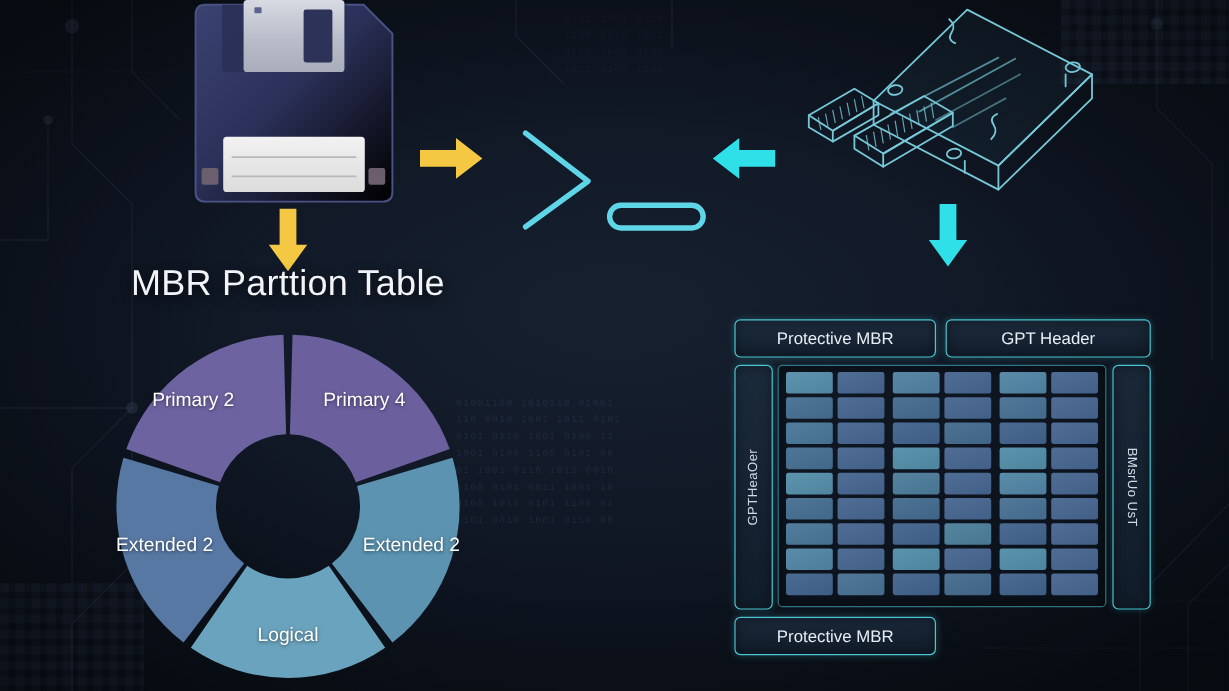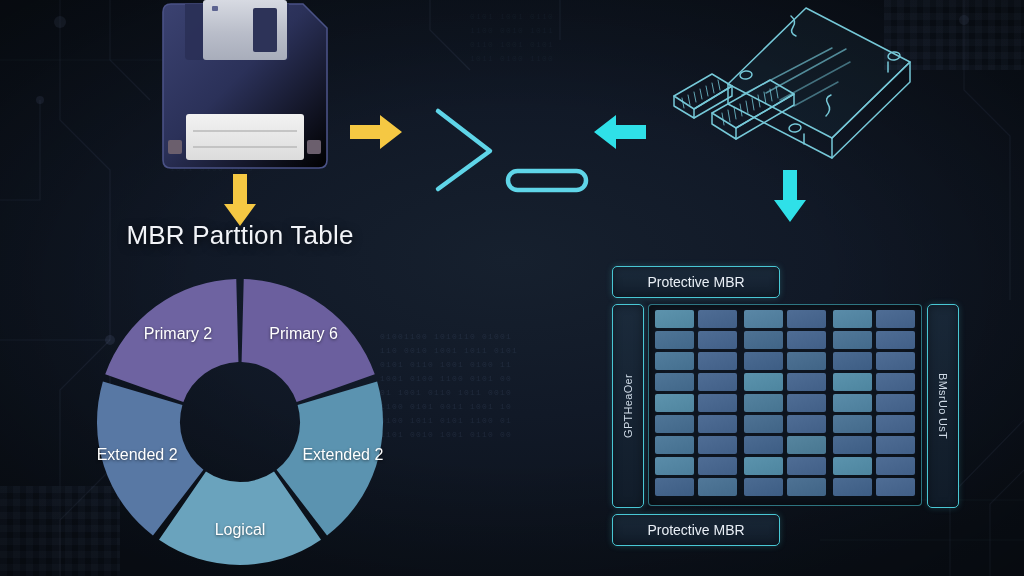--- a/index.html
+++ b/index.html
@@ -66,21 +66,21 @@
   .binary-field.f3 {
     left: 470px; top: 10px; width: 150px; height: 90px;
     color: rgba(120,150,190,0.07);
   }
 
   
   .section-title {
     position: absolute;
     text-align: center;
     color: #f2f4f8;
-    font-size: 26px;
+    font-size: 30px;
     font-weight: 400;
     letter-spacing: 0.2px;
     text-shadow: 0 2px 10px rgba(0,0,0,0.7);
     white-space: nowrap;
   }
   #mbr-title { left: 60px; top: 220px; width: 360px; }
   #gpt-title { left: 605px; top: 220px; width: 360px; }
 
   
   .arrow { position: absolute; }
@@ -363,32 +363,35 @@
 
   <div id="donut-wrap">
     <svg id="donut-svg" width="290" height="290" viewBox="0 0 290 290" xmlns="http://www.w3.org/2000/svg">
         <path d="M 148.74330360802585 2.049002528495322 A 143 143 0 0 1 279.79773322618155 97.26561912957075 L 201.61504795499621 124.95156003441971 A 60.059999999999995 60.059999999999995 0 0 0 146.57218751537087 84.96058106196804 Z" fill="#6b5f9e"></path>
         <path d="M 282.1112220861516 104.38580570733906 A 143 143 0 0 1 232.05288434824706 258.44952766164664 L 181.56221142626376 192.6488016178916 A 60.059999999999995 60.059999999999995 0 0 0 202.58671327618367 127.9420383970824 Z" fill="#5b93b0"></path>
         <path d="M 225.9960918802511 262.85004497294824 A 143 143 0 0 1 64.00390811974894 262.85004497294824 L 110.98164141029456 194.49701888863825 A 60.059999999999995 60.059999999999995 0 0 0 179.01835858970546 194.49701888863825 Z" fill="#6aa3bd"></path>
         <path d="M 57.94711565175295 258.44952766164664 A 143 143 0 0 1 7.888777913848372 104.3858057073391 L 87.41328672381633 127.94203839708243 A 60.059999999999995 60.059999999999995 0 0 0 108.43778857373624 192.6488016178916 Z" fill="#5878a4"></path>
         <path d="M 10.20226677381848 97.26561912957081 A 143 143 0 0 1 141.2566963919741 2.049002528495322 L 143.42781248462913 84.96058106196804 A 60.059999999999995 60.059999999999995 0 0 0 88.38495204500376 124.95156003441974 Z" fill="#6e63a1"></path>
       </svg>
     <div id="donut-labels">
-        <div class="donut-label" style="left: 208.578px; top: 57.4925px; color: rgb(255, 255, 255);">Primary 6</div>
+        <div class="donut-label" style="left: 208.578px; top: 57.4925px; color: rgb(255, 255, 255);">Primary 4</div>
         <div class="donut-label" style="left: 247.871px; top: 178.425px; color: rgb(255, 255, 255);">Extended 2</div>
         <div class="donut-label" style="left: 145px; top: 253.165px; color: rgb(255, 255, 255);">Logical</div>
         <div class="donut-label" style="left: 42.1288px; top: 178.425px; color: rgb(255, 255, 255);">Extended 2</div>
-        <div class="donut-label" style="left: 83px; top: 57.4925px; color: rgb(255, 255, 255);">Primary 2</div>
+        <div class="donut-label" style="left: 66px; top: 57.4925px; color: rgb(255, 255, 255);">Primary 2</div>
       </div>
   </div>
 
   <div id="gpt-diagram">
 
     <div class="gpt-bar" id="bar-pmbr-top">
       <span>Protective MBR</span>
+    </div>
+    <div class="gpt-bar" id="bar-gpthdr-top">
+      <span>GPT Header</span>
     </div>
 
     <div class="gpt-side" id="side-left">
       <span>GPTHeaOer</span>
     </div>
 
     <div id="gpt-grid-panel">
         <div class="gpt-group">
           <div class="gpt-col">
             <div class="gpt-cell" style="background: linear-gradient(160deg, rgb(93, 147, 173), rgb(79, 133, 159));"></div>

